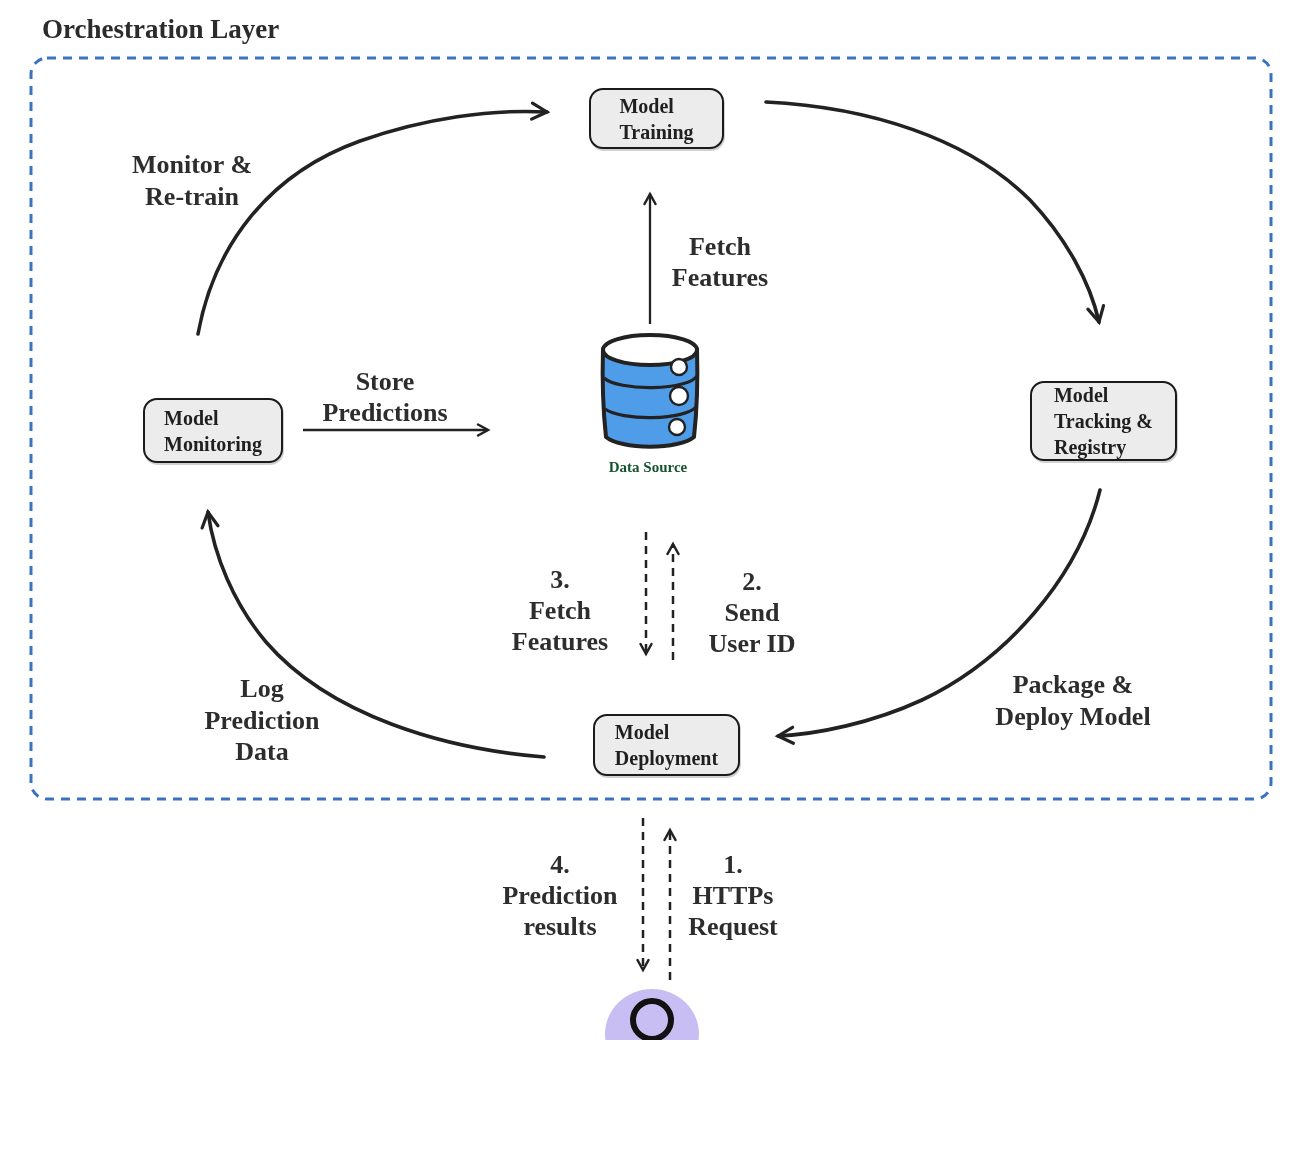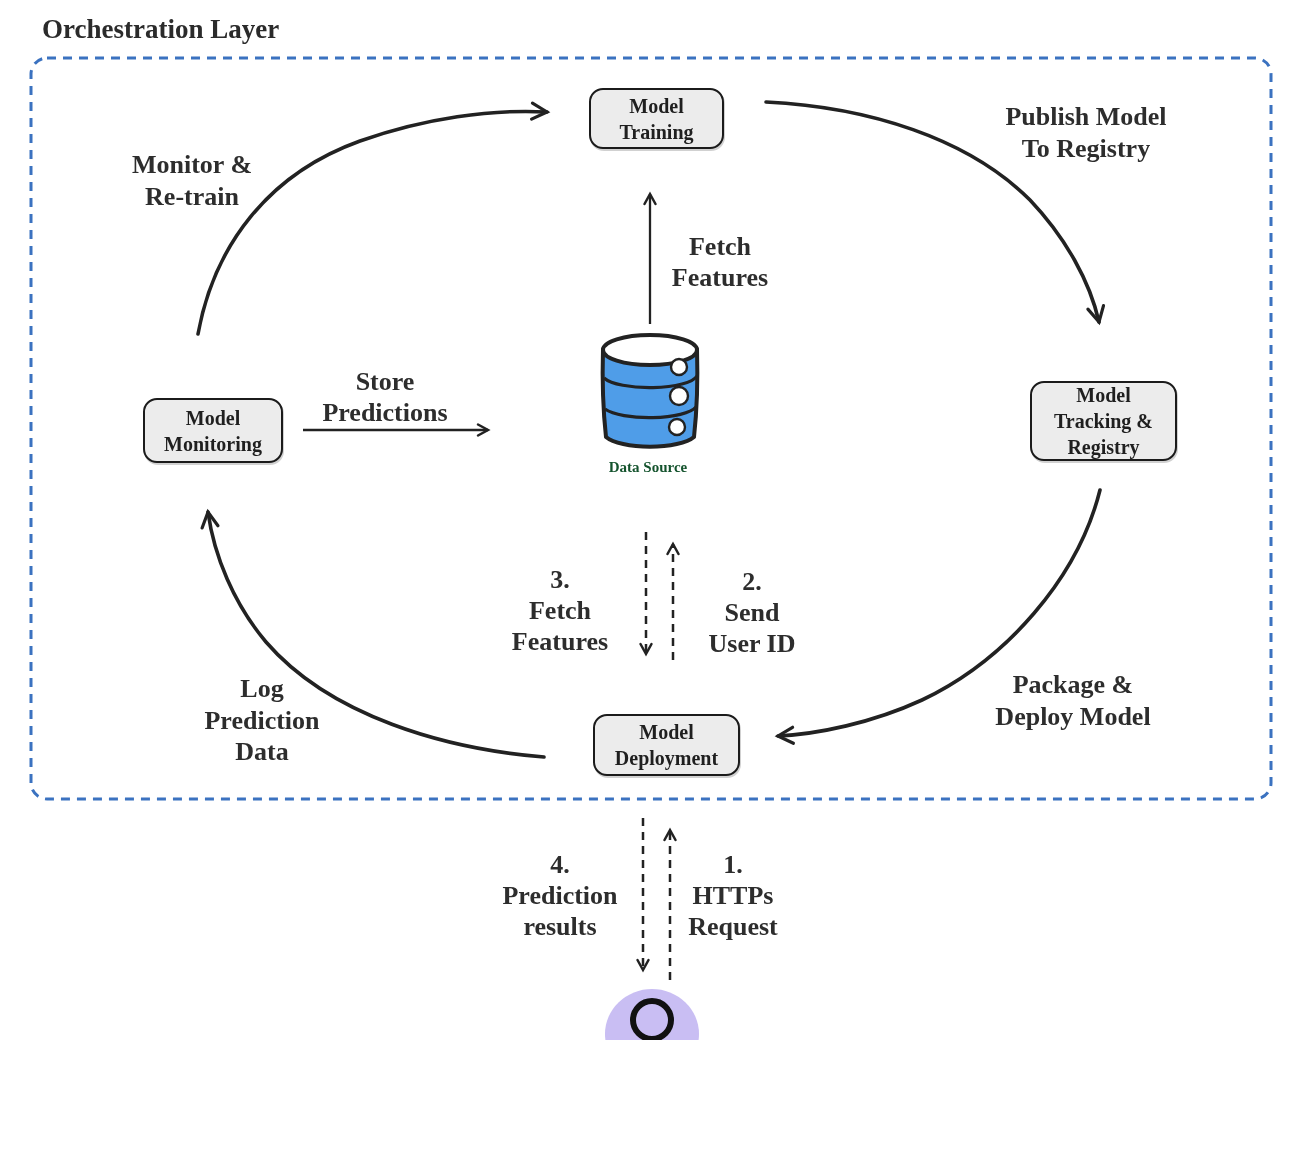--- a/index.html
+++ b/index.html
@@ -27,21 +27,21 @@
   }
   .node {
     position: absolute;
     background: #ececec;
     border: 2.5px solid #1b1b1b;
     border-radius: 14px;
     box-shadow: 1px 2px 0 rgba(0,0,0,0.18);
     display: flex;
     align-items: center;
     justify-content: center;
-    text-align: center;
+    text-align: left;
     font-size: 20px;
     font-weight: bold;
     line-height: 1.3;
     color: #1f1f1f;
     white-space: pre-line;
     box-sizing: border-box;
   }
   .node-training   { left: 589px; top: 88px;  width: 135px; height: 61px; }
   .node-registry   { left: 1030px; top: 381px; width: 147px; height: 80px; }
   .node-monitoring { left: 143px; top: 398px; width: 140px; height: 65px; }
@@ -132,22 +132,20 @@
     <path d="M7,47 A48,14 0 0 0 100,45" fill="none" stroke="#222" stroke-width="3.2"></path>
     <path d="M8,78 A48,14 0 0 0 99,76" fill="none" stroke="#222" stroke-width="3.2"></path>
     <circle cx="82" cy="36" r="8" fill="#ffffff" stroke="#222" stroke-width="2.4"></circle>
     <circle cx="82" cy="65" r="9" fill="#ffffff" stroke="#222" stroke-width="2.4"></circle>
     <circle cx="80" cy="96" r="8" fill="#ffffff" stroke="#222" stroke-width="2.4"></circle>
   </svg>
   <div class="lbl lbl-ds" style="left:648px; top:467px;">Data Source</div>
 
   <div class="lbl lbl-lg" style="left:192px; top:181px;">Monitor &amp;
 Re-train</div>
-  <div class="lbl lbl-lg" style="left:1086px; top:133px;">Publish Model
-To Registry</div>
   <div class="lbl lbl-sm" style="left:720px; top:262px;">Fetch
 Features</div>
   <div class="lbl lbl-sm" style="left:385px; top:397px;">Store
 Predictions</div>
   <div class="lbl lbl-sm" style="left:560px; top:611px;">3.
 Fetch
 Features</div>
   <div class="lbl lbl-sm" style="left:752px; top:613px;">2.
 Send
 User ID</div>

